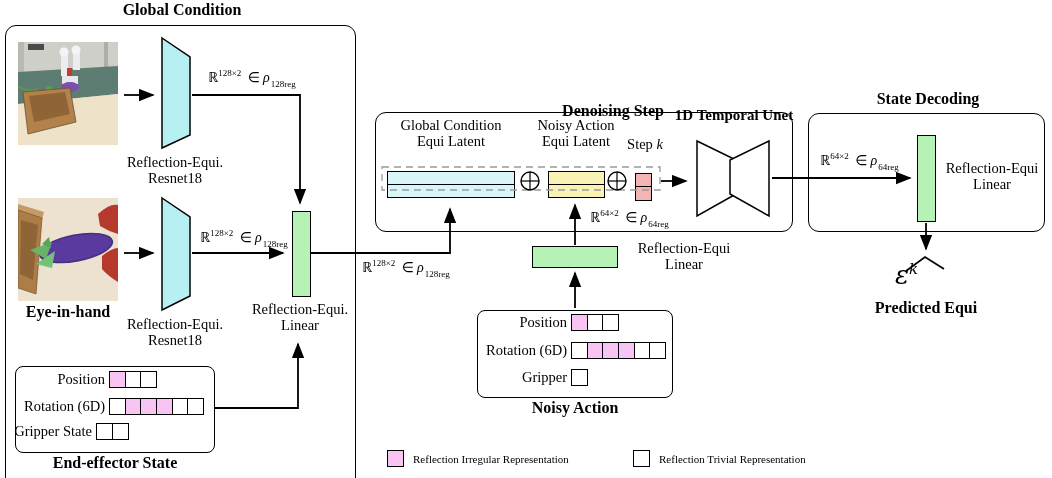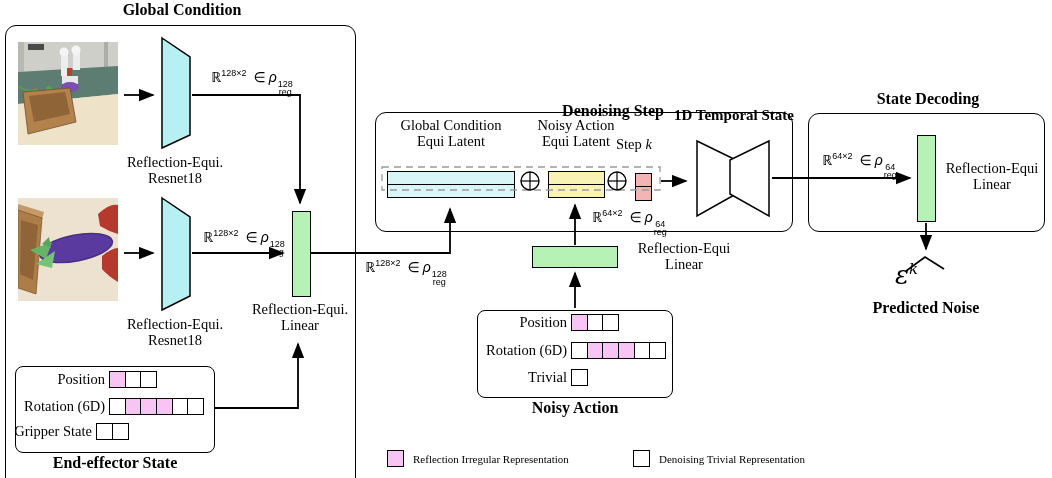--- a/index.html
+++ b/index.html
@@ -11,23 +11,23 @@
   .lbl span{display:block;}
   .box{position:absolute;border:1.6px solid #000;border-radius:11px;background:transparent;box-sizing:border-box;}
   .bar{position:absolute;border:1.3px solid #000;box-sizing:border-box;}
   .bar .divider{position:absolute;left:-1px;right:-1px;top:48%;border-top:1.3px solid #000;}
   .vrect{position:absolute;border:1.5px solid #000;background:var(--green,#b6f1b6);box-sizing:border-box;}
   .cells{display:inline-flex;}
   .cell{width:17px;height:17px;border:1.35px solid #000;background:#fff;box-sizing:border-box;margin-right:-1.35px;}
   .cell.pink{background:var(--pink,#f8c4f4);}
   .state-row{position:absolute;display:flex;align-items:center;font-size:14.5px;height:17px;white-space:nowrap;}
   .row-label{display:inline-block;width:90px;text-align:right;padding-right:4px;}
-  .math{font-size:14px;font-family:Liberation Sans, sans-serif;white-space:nowrap;text-align:center;}
+  .math{font-size:14px;font-family:Liberation Serif, serif;white-space:nowrap;text-align:center;}
   .math sup{font-size:9px;}
-  .stack{display:inline-flex;flex-direction:column;font-size:9px;line-height:8px;vertical-align:-5px;margin-left:1px;}
+  .stack{display:inline-flex;font-size:9px;line-height:8px;vertical-align:-5px;margin-left:1px;}
   .it{font-style:italic;}
   .legend-item{position:absolute;display:flex;align-items:center;font-size:11px;white-space:nowrap;}
   .swatch{width:15px;height:15px;border:1.4px solid #000;margin-right:9px;display:inline-block;box-sizing:content-box;}
   .overlay{position:absolute;left:0;top:0;pointer-events:none;}
   .eps{position:absolute;font-style:italic;font-size:26px;text-align:left;font-family:"DejaVu Serif",serif;}
   .eps sup{font-size:15px;}
 </style>
 </head>
 <body>
 
@@ -65,20 +65,21 @@
       <polygon points="0,12 24,20 18,96 0,90" fill="#ad7d47" stroke="#7d5a31" stroke-width="0.8"></polygon>
       <polygon points="3,22 20,27 15,82 2,76" fill="#8f6436"></polygon>
       <path d="M80,16 Q92,5 100,7 L100,36 Q90,33 82,28 Z" fill="#b5392c"></path>
       <path d="M84,58 Q94,50 100,50 L100,84 Q90,78 84,71 Z" fill="#b5392c"></path>
       <ellipse cx="58" cy="50" rx="37" ry="13" fill="#5b3aa0" stroke="#45307f" stroke-width="1.5" transform="rotate(-11 58 50)"></ellipse>
       <polygon points="12,52 34,44 28,61" fill="#67b469"></polygon>
       <polygon points="18,66 37,53 34,70" fill="#74c275"></polygon>
       <polygon points="24,46 31,39 33,50" fill="#5aa35c"></polygon>
     </svg>
   </div>
+  <div class="abs title" style="left:8px;top:303px;width:120px;">Eye-in-hand</div>
 
   <div class="abs lbl" style="left:112px;top:154px;width:126px;">
     <span>Reflection-Equi.</span>
     <span>Resnet18</span>
   </div>
   <div class="abs lbl" style="left:112px;top:316px;width:126px;">
     <span>Reflection-Equi.</span>
     <span>Resnet18</span>
   </div>
 
@@ -143,21 +144,21 @@
   <div class="box" style="left:375px;top:112px;width:418px;height:120px;"></div>
 
   <div class="abs lbl" style="left:381px;top:117px;width:140px;">
     <span>Global Condition</span>
     <span>Equi Latent</span>
   </div>
   <div class="abs lbl" style="left:506px;top:117px;width:140px;">
     <span>Noisy Action</span>
     <span>Equi Latent</span>
   </div>
-  <div class="abs" style="left:616px;top:136px;width:58px;text-align:left;font-size:14.5px;white-space:nowrap;">
+  <div class="abs" style="left:616px;top:136px;width:58px;text-align:center;font-size:14.5px;white-space:nowrap;">
     <span>Step </span><span class="it">k</span>
   </div>
 
   <div class="bar" style="left:387px;top:171px;width:128px;height:27px;background:var(--cyan_light,#d8f6f8);">
     <div class="divider"></div>
   </div>
   <div class="bar" style="left:548px;top:171px;width:57px;height:27px;background:var(--yellow,#f8f2b4);">
     <div class="divider"></div>
   </div>
   <div class="bar" style="left:635px;top:173px;width:17px;height:28px;background:var(--step_red,#f3b4b4);">
@@ -165,21 +166,21 @@
   </div>
 
   <div class="abs math" style="left:582px;top:207px;width:95px;">
     <span>ℝ</span><sup>64×2</sup>
     <span style="padding:0 3px;">∈</span><span class="it">ρ</span><span class="stack">
         <span>64</span>
         <span>reg</span>
       </span>
   </div>
 
-  <div class="abs title" style="left:674px;top:107px;width:120px;font-size:15px;">1D Temporal State</div>
+  <div class="abs title" style="left:674px;top:107px;width:120px;font-size:15px;">1D Temporal Unet</div>
 
   <div class="vrect" style="left:532px;top:246px;width:86px;height:22px;"></div>
   <div class="abs lbl" style="left:628px;top:240px;width:112px;">
     <span>Reflection-Equi</span>
     <span>Linear</span>
   </div>
 
   <div class="box" style="left:477px;top:310px;width:196px;height:88px;border-radius:8px;border-width:1.4px;"></div>
   <div class="state-row" style="left:477px;top:314px;">
     <span class="row-label">Position</span>
@@ -194,21 +195,21 @@
     <span class="cells">
         <span class="cell"></span>
         <span class="cell pink"></span>
         <span class="cell pink"></span>
         <span class="cell pink"></span>
         <span class="cell"></span>
         <span class="cell"></span>
       </span>
   </div>
   <div class="state-row" style="left:477px;top:369px;">
-    <span class="row-label">Trivial</span>
+    <span class="row-label">Gripper</span>
     <span class="cells">
         <span class="cell"></span>
       </span>
   </div>
   <div class="abs title" style="left:515px;top:399px;width:120px;">Noisy Action</div>
 
   <div class="abs title" style="left:848px;top:90px;width:160px;">State Decoding</div>
   <div class="box" style="left:808px;top:113px;width:237px;height:119px;"></div>
   <div class="abs math" style="left:812px;top:150px;width:95px;">
     <span>ℝ</span><sup>64×2</sup>
@@ -218,29 +219,29 @@
       </span>
   </div>
   <div class="vrect" style="left:917px;top:135px;width:19px;height:87px;"></div>
   <div class="abs lbl" style="left:938px;top:160px;width:108px;">
     <span>Reflection-Equi</span>
     <span>Linear</span>
   </div>
   <div class="eps" style="left:895px;top:260px;width:55px;">
     <span>ε</span><sup class="it">k</sup>
   </div>
-  <div class="abs title" style="left:856px;top:299px;width:140px;">Predicted Noise</div>
+  <div class="abs title" style="left:856px;top:299px;width:140px;">Predicted Equi</div>
 
   <div class="legend-item" style="left:387px;top:450px;">
     <span class="swatch" style="background: rgb(248, 196, 244);"></span>
     <span>Reflection Irregular Representation</span>
   </div>
   <div class="legend-item" style="left:633px;top:450px;">
     <span class="swatch" style="background: rgb(255, 255, 255);"></span>
-    <span>Denoising Trivial Representation</span>
+    <span>Reflection Trivial Representation</span>
   </div>
 
   <svg class="overlay" width="1052" height="478" viewBox="0 0 1052 478">
     <defs>
       <marker id="ah" markerWidth="9" markerHeight="8" refX="8" refY="3.5" orient="auto">
         <path d="M0,0 L9,3.5 L0,7 Z" fill="#000"></path>
       </marker>
     </defs>
 
     <rect x="382" y="167" width="278" height="23" fill="none" stroke="#9a9a9a" stroke-width="1.3" stroke-dasharray="7,5"></rect>

